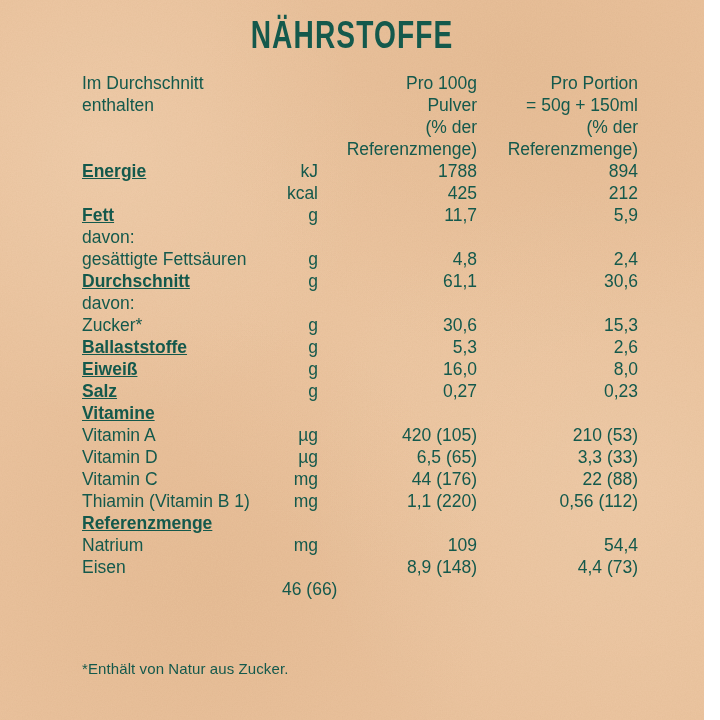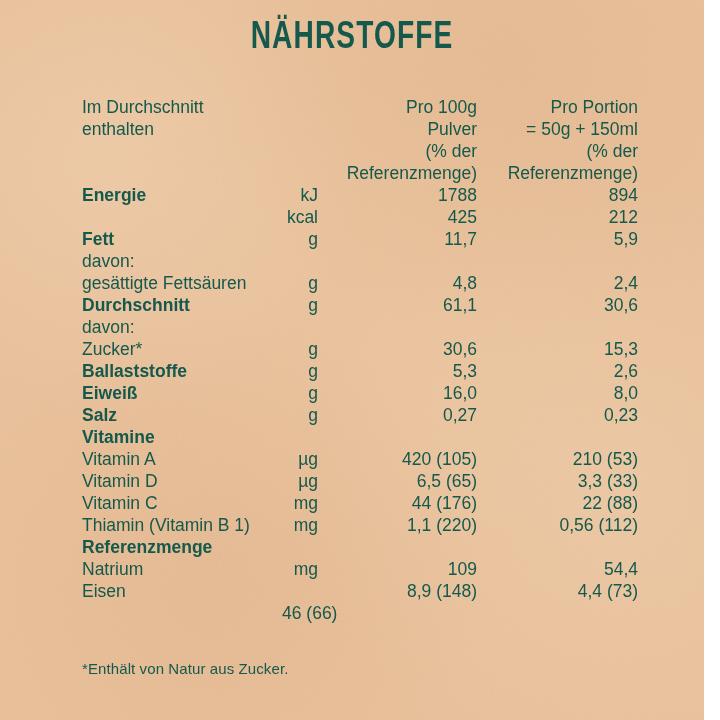--- a/index.html
+++ b/index.html
@@ -22,33 +22,33 @@
     pointer-events:none;opacity:.45;mix-blend-mode:multiply;
   }
   .title{
     position:absolute;top:14px;left:0;right:0;
     text-align:center;
     font-size:38px;font-weight:700;letter-spacing:1.5px;
     transform:scaleX(.74);transform-origin:50% 50%;
     white-space:nowrap;
   }
   .table{
-    position:absolute;left:82px;top:96px;width:556px;
+    position:absolute;left:82px;top:72px;width:556px;
   }
   .hrow,.row{
     display:grid;
     grid-template-columns:200px 36px 159px 161px;
   }
   .cell{
     font-size:17.5px;line-height:22px;
     white-space:nowrap;min-height:22px;
   }
   .label{text-align:left;}
   .unit,.val{text-align:right;}
-  .bold .label{font-weight:700;}
+  .bold .label{font-weight:700;text-decoration:underline;}
   .hleft{grid-column:1 / span 2;}
   .footnote{
     position:absolute;left:82px;top:660px;
     font-size:15px;line-height:18px;font-weight:400;
     letter-spacing:.1px;
   }
 </style>
 </head>
 <body>
 

